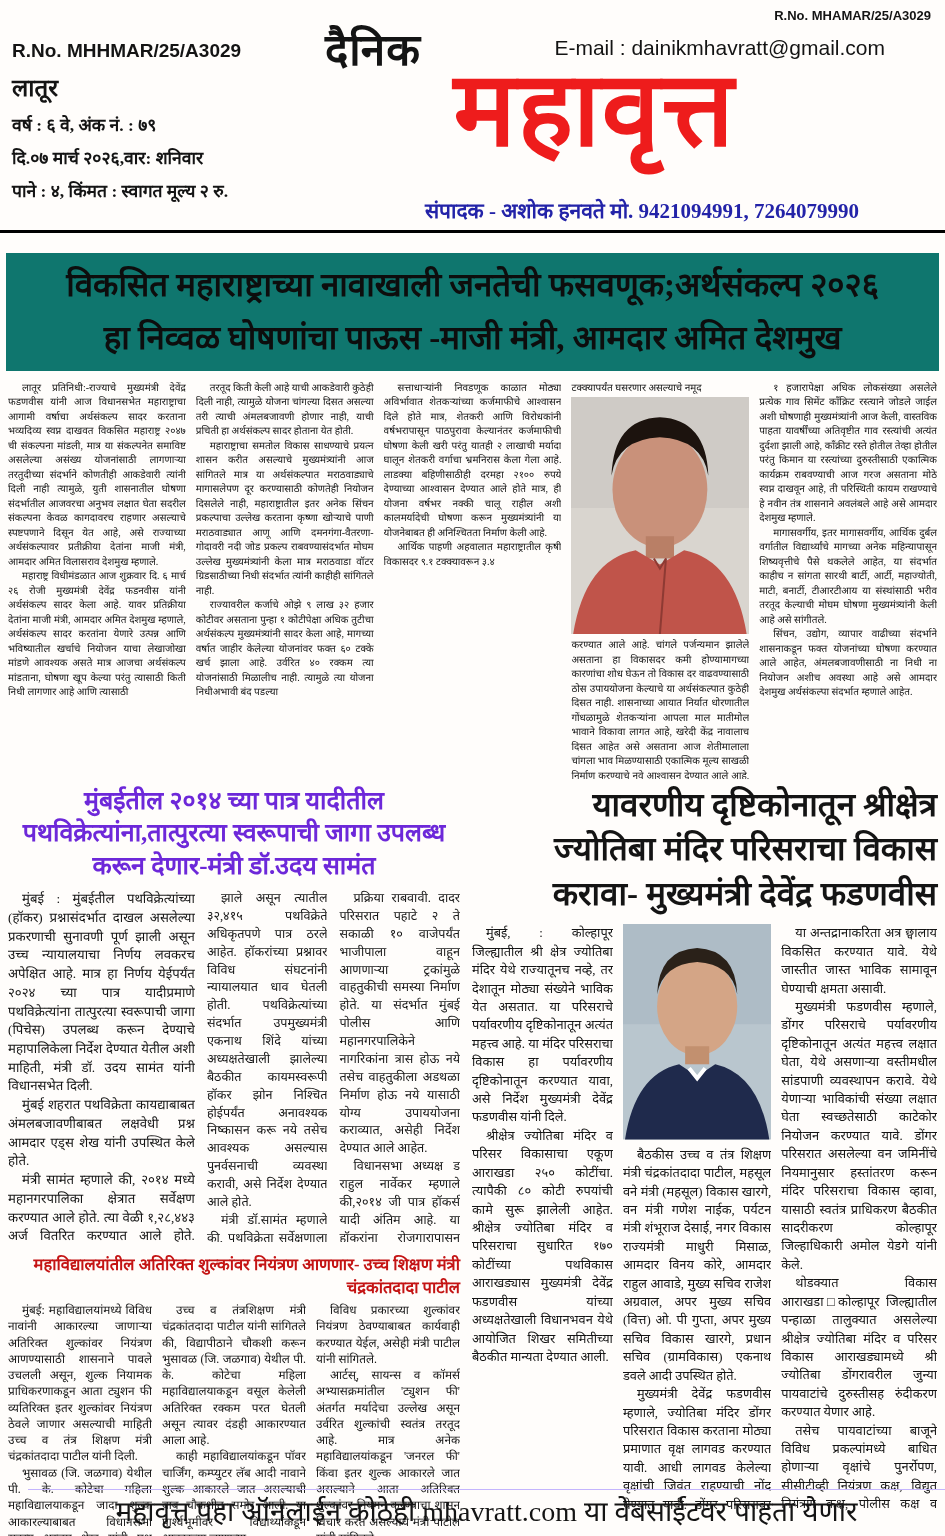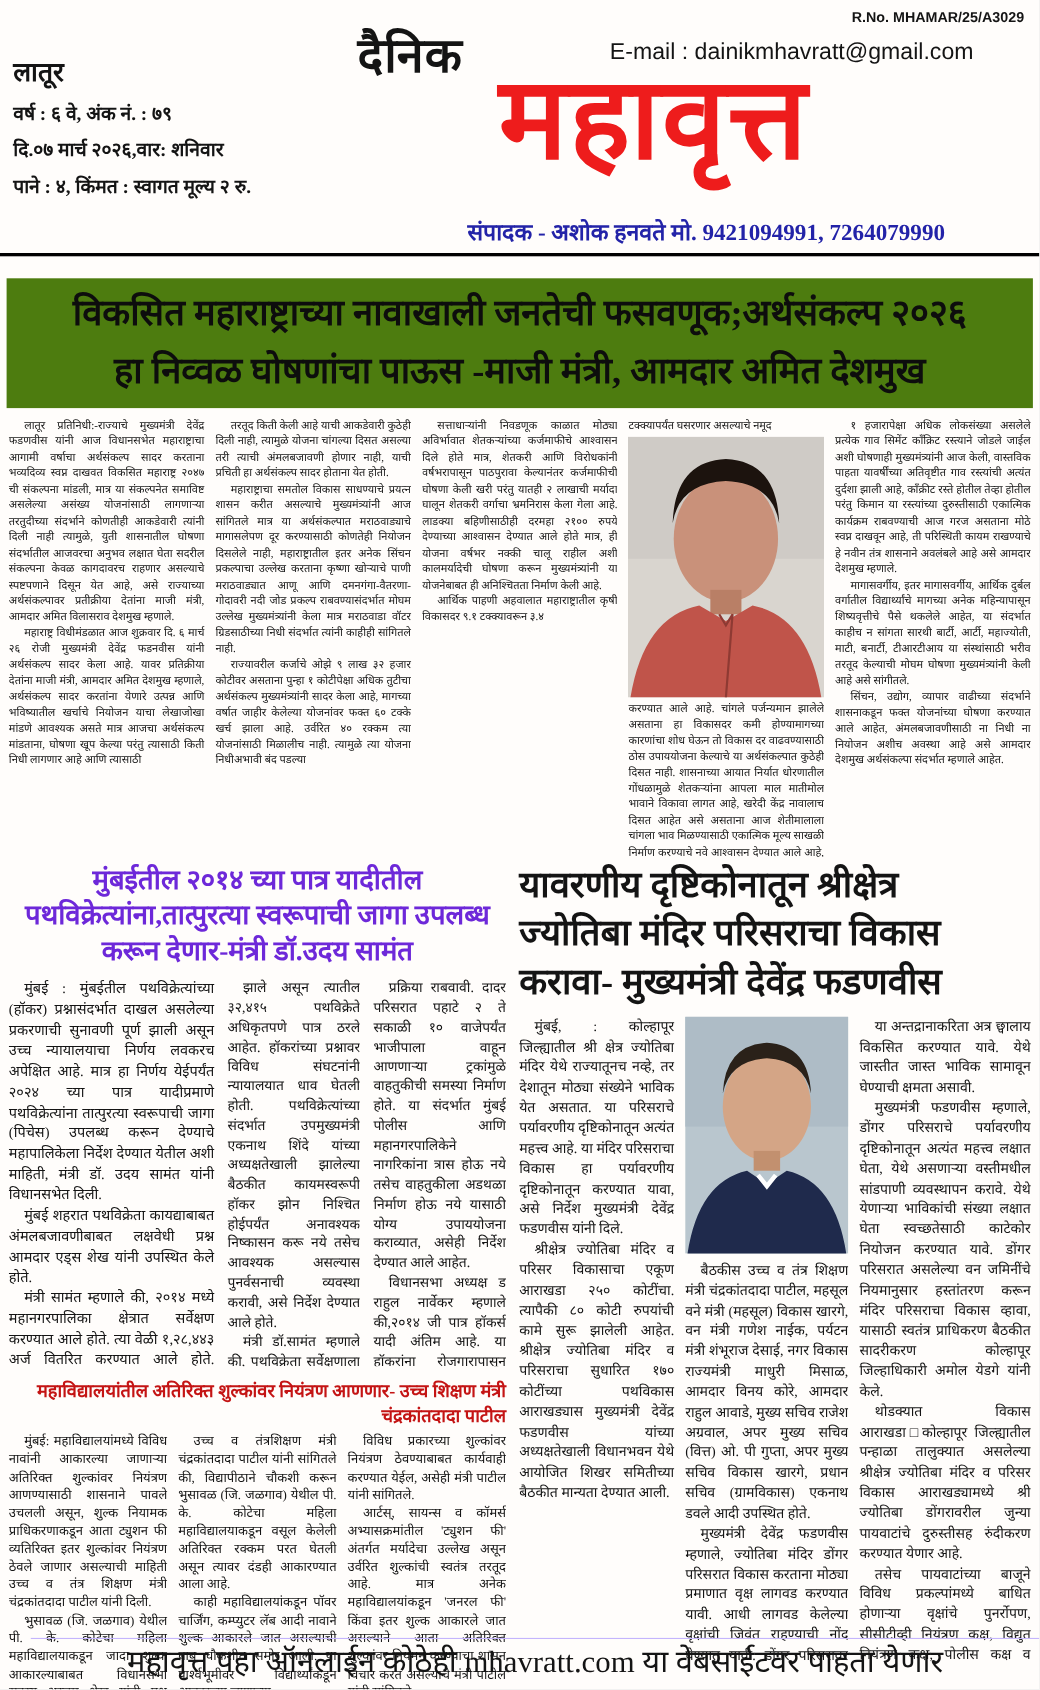--- a/index.html
+++ b/index.html
@@ -14,53 +14,54 @@
   .hdr-daily{position:absolute;left:325px;top:18px;font-size:44px;font-weight:bold;letter-spacing:1px;}
   .hdr-mast{position:absolute;left:282px;top:58px;width:625px;font-size:104px;line-height:1.0;
             font-weight:bold;color:#ee1c1c;text-align:center;letter-spacing:2px;}
   .hdr-regno2{position:absolute;right:14px;top:8px;font-family:"Liberation Sans","DejaVu Sans",sans-serif;
               font-weight:bold;font-size:13px;}
   .hdr-email{position:absolute;right:60px;top:36px;font-family:"Liberation Sans","DejaVu Sans",sans-serif;
              font-size:21px;}
   .hdr-editor{position:absolute;left:382px;top:196px;width:520px;text-align:center;
               font-weight:bold;font-size:21px;color:#2323a8;}
   
-  .banner{margin:20px 6px 10px 6px;background:#4d7c0f;text-align:center;
+  .banner{margin:20px 6px 10px 6px;background:#0f766e;text-align:center;
           font-weight:bold;font-size:33px;line-height:1.6;padding:6px 4px;color:#0d0d0d;}
   
   .cols{display:flex;gap:10px;padding:0 8px;}
   .col{flex:1;text-align:justify;overflow:hidden;}
   .col p{margin:0;text-indent:14px;}
   
   .lead-cols{height:398px;font-size:10px;line-height:1.45;}
   .photo-wrap{margin:2px -12px 4px -12px;}
   .photo-wrap svg{display:block;width:100%;height:auto;}
   
   .subzone{display:flex;gap:12px;padding:0 8px;margin-top:4px;}
   .sub-left{width:452px;}
   .sub-right{flex:1;}
   .pink-head{color:#6d28d9;font-weight:bold;font-size:25px;text-align:center;line-height:1.3;margin:2px 0 8px 0;}
   .hawk-cols{height:352px;font-size:12.6px;line-height:1.42;gap:12px;padding:0;}
   .hawk-c1{flex:1.55;font-size:13.2px;}
   .red-head{color:#c41414;font-weight:bold;font-size:16.5px;text-align:right;margin:10px 0 4px 0;}
   .coll-cols{height:250px;font-size:11.8px;line-height:1.38;gap:10px;padding:0;}
-  .black-head{font-weight:bold;font-size:33px;text-align:left;line-height:1.35;margin:0 0 8px 0;}
+  .black-head{font-weight:bold;font-size:33px;text-align:right;line-height:1.35;margin:0 0 8px 0;}
   .jyo-cols{height:588px;font-size:12.8px;line-height:1.44;gap:10px;padding:0;}
   .jyo-mid .photo-wrap{margin:0 -6px 6px -6px;}
   
   .foot{position:absolute;left:0;right:0;bottom:0;height:46px;border-top:1px solid #c4b5fd;
         text-align:center;font-weight:normal;font-size:28px;line-height:44px;margin-left:28px;}
 </style>
 </head>
 <body>
 
 <div class="page">
 
   <header class="hdr">
     <div class="hdr-left">
+      <div class="hdr-regno">R.No. MHHMAR/25/A3029</div>
       <div class="hdr-city">लातूर</div>
       <div class="hdr-meta">वर्ष : ६ वे, अंक नं. : ७९</div>
       <div class="hdr-meta">दि.०७ मार्च २०२६,वार: शनिवार</div>
       <div class="hdr-meta">पाने : ४, किंमत : स्वागत मूल्य २ रु.</div>
     </div>
     <div class="hdr-daily">दैनिक</div>
     <div class="hdr-mast">महावृत्त</div>
     <div class="hdr-regno2">R.No. MHAMAR/25/A3029</div>
     <div class="hdr-email">E-mail : dainikmhavratt@gmail.com</div>
     <div class="hdr-editor">संपादक - अशोक हनवते मो. 9421094991, 7264079990</div>

